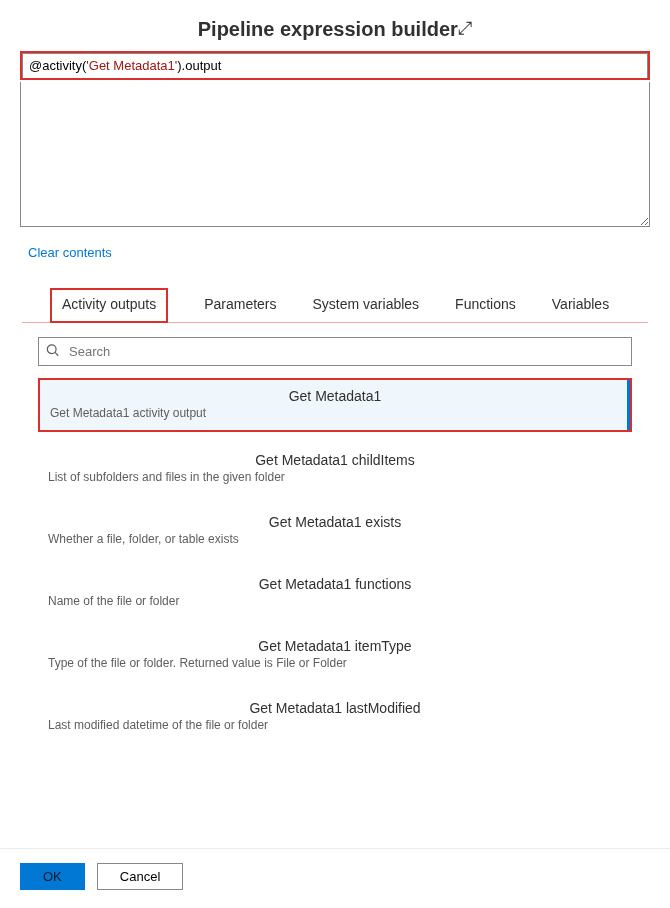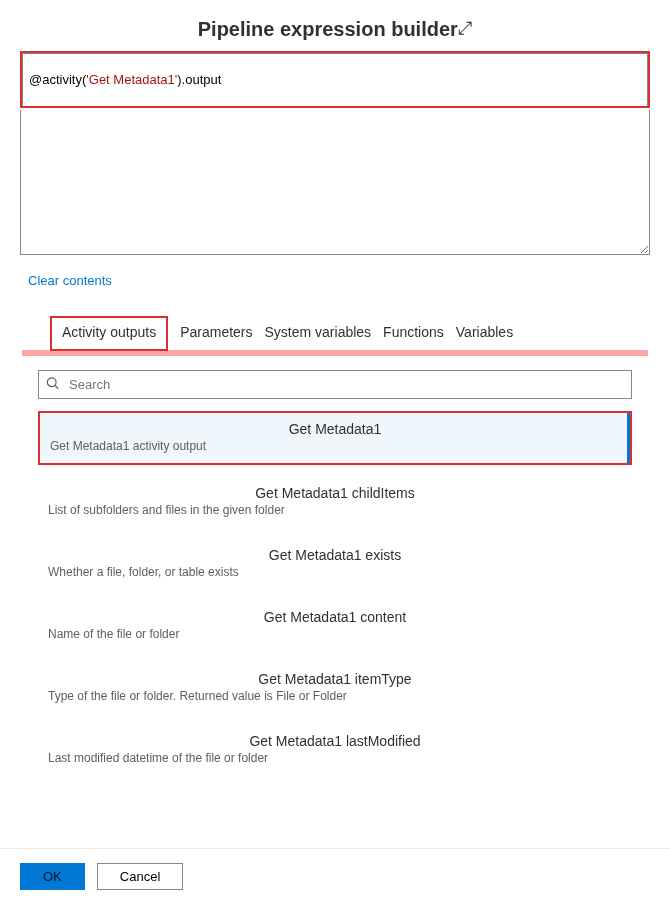--- a/index.html
+++ b/index.html
@@ -44,21 +44,21 @@
       cursor: pointer;
     }
     .expr-box-wrap {
       border: 2px solid #d92f2f;
       padding: 0;
       margin-bottom: 2px;
     }
     .expr-input-line {
       border: 1px solid #8a8886;
       border-bottom: none;
-      padding: 18px 6px;
+      padding: 4px 6px;
       font-family: "Consolas", "Courier New", monospace;
       font-size: 13px;
       background: #fff;
       white-space: nowrap;
     }
     .tok-at { color: #000; }
     .tok-fn { color: #000; }
     .tok-paren { color: #000; }
     .tok-str { color: #a31515; }
     .tok-dot { color: #000; }
@@ -81,22 +81,22 @@
       margin: 18px 0 0 8px;
       cursor: pointer;
     }
 
     .tabs-section {
       margin-top: 28px;
       padding: 0 2px;
     }
     .tabs-row {
       display: flex;
-      gap: 12px;
-      border-bottom: 6px solid #fca5a5;
+      gap: 36px;
+      border-bottom: 1px solid #fca5a5;
       padding-left: 28px;
     }
     .tab {
       font-size: 14px;
       color: #323130;
       padding: 8px 0 10px 0;
       cursor: pointer;
     }
     .tab.active {
       font-weight: 400;
@@ -226,21 +226,21 @@
         <div class="item-title">Get Metadata1 childItems</div>
         <div class="item-desc">List of subfolders and files in the given folder</div>
       </div>
       <div class="gap"></div>
       <div class="list-item">
         <div class="item-title">Get Metadata1 exists</div>
         <div class="item-desc">Whether a file, folder, or table exists</div>
       </div>
       <div class="gap"></div>
       <div class="list-item">
-        <div class="item-title">Get Metadata1 content</div>
+        <div class="item-title">Get Metadata1 functions</div>
         <div class="item-desc">Name of the file or folder</div>
       </div>
       <div class="gap"></div>
       <div class="list-item">
         <div class="item-title">Get Metadata1 itemType</div>
         <div class="item-desc">Type of the file or folder. Returned value is File or Folder</div>
       </div>
       <div class="gap"></div>
       <div class="list-item">
         <div class="item-title">Get Metadata1 lastModified</div>

